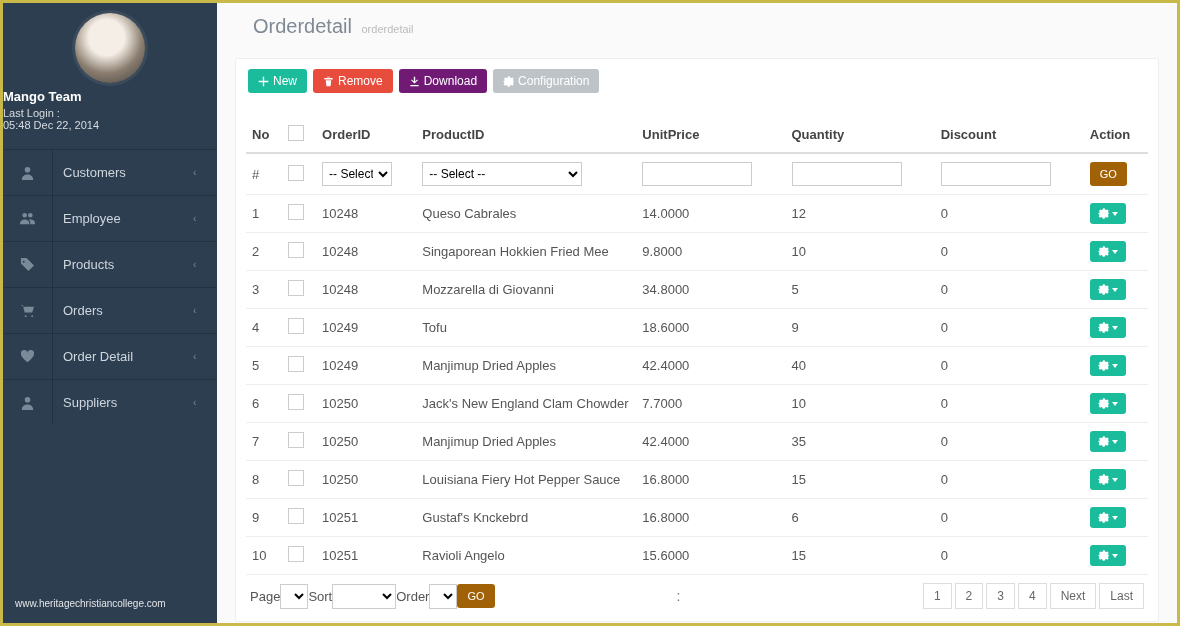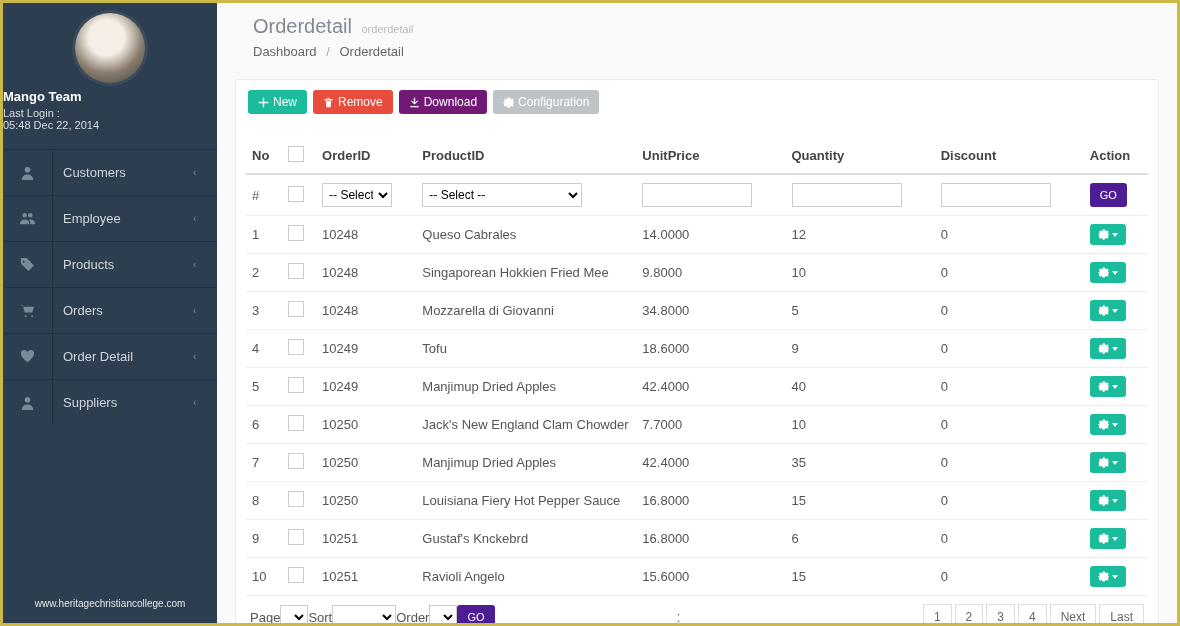--- a/index.html
+++ b/index.html
@@ -9,21 +9,21 @@
 .profile{text-align:left;padding:10px 0 18px}
 .avatar{width:70px;height:70px;border-radius:50%;margin:0 auto 6px;background:radial-gradient(circle at 45% 35%,#f5eee6 30%,#8a7d6f 60%,#3a3a3a);box-shadow:0 0 0 3px rgba(255,255,255,.07)}
 .prof-name{color:#fff;font-size:13px;font-weight:bold;margin-bottom:3px}
 .prof-sub{color:#d7dce1;font-size:11px}
 .nav{flex:1}
 .nav-item{display:flex;align-items:center;height:46px;border-top:1px solid #233140;cursor:pointer}
 .nav-icon{width:50px;display:flex;align-items:center;justify-content:center;color:#7a8a99;height:100%;border-right:1px solid #233140}
 .nav-icon svg{width:15px;height:15px;fill:#7a8a99}
 .nav-label{flex:1;color:#cfd6dd;font-size:13px;padding-left:10px}
 .nav-chev{width:24px;color:#7a8a99;font-size:10px;padding-right:10px}
-.footer{color:#e6e6e6;font-size:10px;text-align:center;padding:14px 12px}
+.footer{color:#e6e6e6;font-size:10px;padding:14px 12px}
 .main{flex:1;background:#fafafa;overflow:auto}
 .header{padding:12px 36px 14px}
 .title{font-size:20px;color:#808a94}
 .title small{font-size:11px;color:#bbb;margin-left:4px}
 .bc{margin-top:6px;font-size:13px;color:#666}
 .bc .sep{margin:0 6px;color:#aaa}
 .content{background:#fff;margin:6px 18px 12px;border:1px solid #eee;border-radius:3px;padding:10px 10px 12px}
 .toolbar{display:flex;gap:6px;margin-bottom:24px;padding-left:2px}
 .btn{display:inline-flex;align-items:center;gap:4px;padding:5px 10px;border:none;border-radius:3px;color:#fff;font-size:12px;cursor:pointer}
 .btn svg{width:11px;height:11px;fill:#fff}
@@ -32,21 +32,21 @@
 .b-download{background:#701a75}
 .b-config{background:#bdc3c7}
 table{width:100%;border-collapse:collapse;font-size:13px;color:#555}
 th,td{padding:8px 6px;text-align:left;border-bottom:1px solid #eee;vertical-align:middle}
 th{font-weight:bold;color:#444;border-bottom:2px solid #ddd}
 .chk{width:16px;height:16px;border:1px solid #ccc;display:inline-block}
 .sel{border:1px solid #ccc;font-size:12px;padding:3px 2px;background:#fff}
 .sel-sm{width:70px}
 .sel-md{width:160px}
 .inp{border:1px solid #ccc;font-size:12px;padding:4px;width:110px}
-.go{background:#4c1d95;color:#fff;border:none;border-radius:3px;padding:6px 10px;font-size:11px;cursor:pointer}
+.go{background:#a16207;color:#fff;border:none;border-radius:3px;padding:6px 10px;font-size:11px;cursor:pointer}
 .action{background:#1abc9c;border:none;border-radius:3px;padding:5px 8px;cursor:pointer;display:inline-flex;align-items:center;gap:3px}
 .action svg{width:11px;height:11px;fill:#fff}
 .action .caret{width:0;height:0;border-left:3px solid transparent;border-right:3px solid transparent;border-top:4px solid #fff}
 .pager{display:flex;align-items:center;gap:12px;padding:8px 4px 0;position:relative}
 .pager .left{display:flex;align-items:center;font-size:13px;color:#555}
 .psel{border:1px solid #ccc;font-size:13px;padding:3px;background:#fff}
 .psel-lg{width:64px}
 .pagination{margin-left:auto;display:flex;gap:3px}
 .pagination .pg{border:1px solid #ddd;padding:5px 10px;font-size:12px;color:#666;cursor:pointer;background:#fff}
 .colon{color:#777;font-size:14px;margin-left:170px}
@@ -120,25 +120,20 @@
       </div>
     <div class="footer">www.heritagechristiancollege.com</div>
   </div>
 
   <div class="main">
     <div class="header">
       <div class="title">
         <span>Orderdetail</span>
         <small>orderdetail</small>
       </div>
-      <div class="bc">
-        <span>Dashboard</span>
-        <span class="sep">/</span>
-        <span>Orderdetail</span>
-      </div>
     </div>
 
     <div class="content">
       <div class="toolbar">
         <button class="btn b-new">
           <svg viewBox="0 0 16 16">
               <path d="M7 1h2v6h6v2H9v6H7V9H1V7h6z"></path>
             </svg>
           <span>New</span>
         </button>

